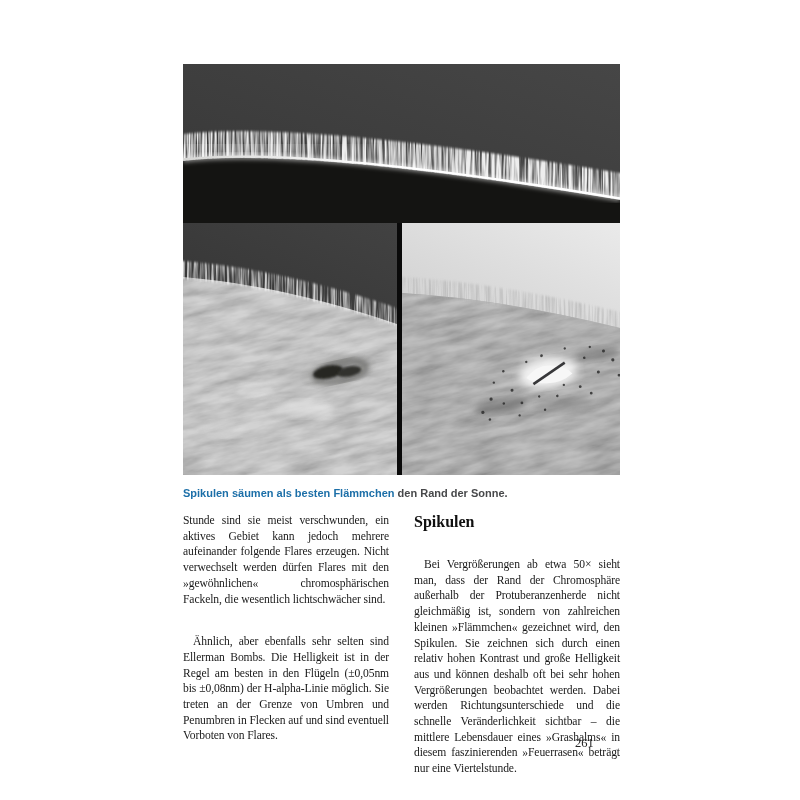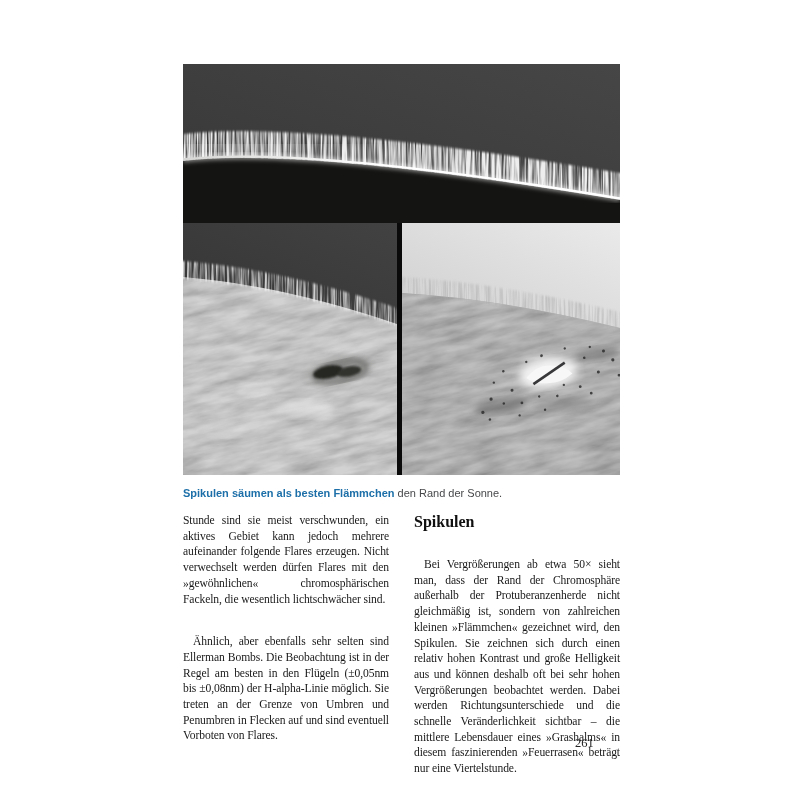--- a/index.html
+++ b/index.html
@@ -9,21 +9,21 @@
   }
   .figure { position:absolute; left:183px; top:64px; width:437px; }
   .img-top { display:block; width:437px; height:159px; }
   .img-row { display:flex; width:437px; height:252px; background:#0a0a0a; }
   .img-row svg { flex:none; display:block; }
   .img-row svg:first-child { margin-right:5px; }
   .caption {
     margin-top:12px; font-family:"Liberation Sans", sans-serif;
     font-size:11px; font-weight:700; color:#1c6fa8; line-height:13px;
   }
-  .caption .rest { font-weight:400; color:#47484a;margin-top:48px; }
+  .caption .rest { font-weight:700; color:#47484a;margin-top:48px; }
   .columns { position:absolute; left:183px; top:513px; width:437px; display:flex; gap:25px; }
   .col {
     width:214px; font-size:11.6px; line-height:15.7px; text-align:justify;
     color:#191919; letter-spacing:-0.1px; hyphens:auto;
   }
   .col p { margin:0; }
   .col p.ind { text-indent:10px;margin-top:27px; }
   .col h2 {
     margin:0 0 7px 0; font-size:16px; line-height:17px; font-weight:700;
     color:#101010; text-align:left; letter-spacing:0;
@@ -203,21 +203,21 @@
     </div>
 
     <div class="caption">
       <span>Spikulen säumen als besten Flämmchen</span><span class="rest"> den Rand der Sonne.</span>
     </div>
   </div>
 
   <div class="columns">
     <div class="col" lang="de">
       <p>Stunde sind sie meist verschwunden, ein aktives Gebiet kann jedoch mehrere aufeinander folgende Flares erzeugen. Nicht verwechselt werden dürfen Flares mit den »gewöhnlichen« chromosphärischen Fackeln, die wesentlich lichtschwächer sind.</p>
-      <p class="ind">Ähnlich, aber ebenfalls sehr selten sind Ellerman Bombs. Die Beobachtung ist in der Regel am besten in den Flügeln (±0,05nm bis ±0,08nm) der H-alpha-Linie möglich. Sie treten an der Grenze von Umbren und Penumbren in Flecken auf und sind eventuell Vorboten von Flares.</p>
+      <p class="ind">Ähnlich, aber ebenfalls sehr selten sind Ellerman Bombs. Die Helligkeit ist in der Regel am besten in den Flügeln (±0,05nm bis ±0,08nm) der H-alpha-Linie möglich. Sie treten an der Grenze von Umbren und Penumbren in Flecken auf und sind eventuell Vorboten von Flares.</p>
     </div>
     <div class="col" lang="de">
       <h2>Spikulen</h2>
       <p class="ind">Bei Vergrößerungen ab etwa 50× sieht man, dass der Rand der Chromosphäre außerhalb der Protuberanzenherde nicht gleichmäßig ist, sondern von zahlreichen kleinen »Flämmchen« gezeichnet wird, den Spikulen. Sie zeichnen sich durch einen relativ hohen Kontrast und große Helligkeit aus und können deshalb oft bei sehr hohen Vergrößerungen beobachtet werden. Dabei werden Richtungsunterschiede und die schnelle Veränderlichkeit sichtbar – die mittlere Lebensdauer eines »Grashalms« in diesem faszinierenden »Feuerrasen« beträgt nur eine Viertelstunde.</p>
     </div>
   </div>
 
   <div class="pagenum">261</div>
 
 </div>

